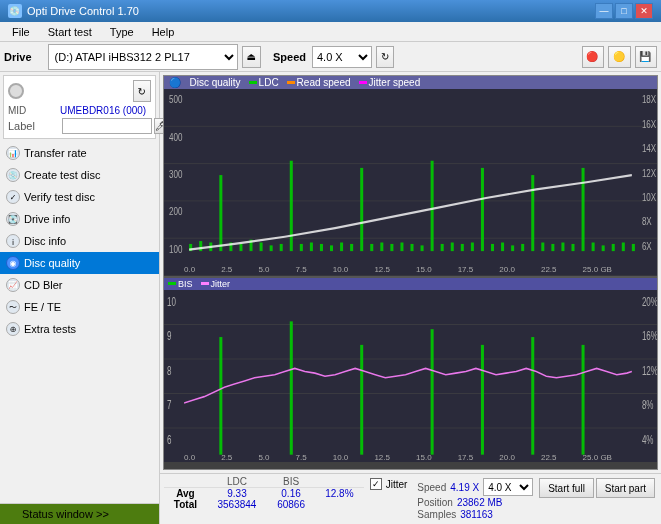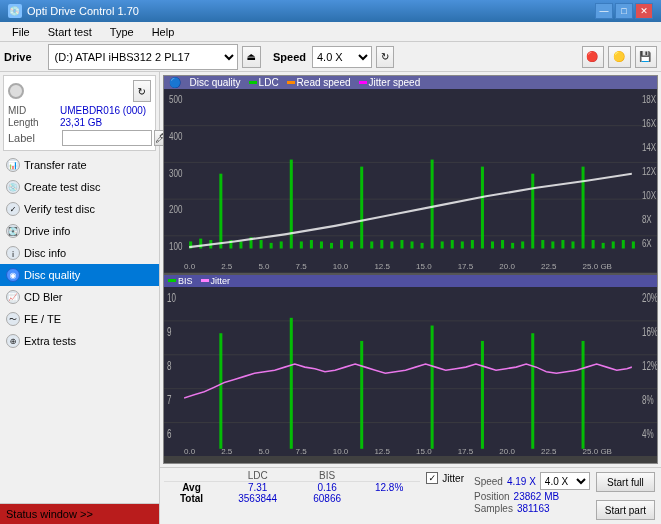--- a/index.html
+++ b/index.html
@@ -151,25 +151,25 @@
       border: 1px solid #aaa;
       display: flex; align-items: center; justify-content: center;
       font-size: 8px;
       flex-shrink: 0;
     }
     .nav-item.active .nav-icon { background: #4a90ff; border-color: #2060cc; }
 
     .status-window-btn {
       display: flex;
       align-items: center;
-      padding: 4px 6px;
+      padding: 4px 22px;
       cursor: pointer;
       font-size: 11px;
       color: #000;
-      background: #b91c1c;
+      background: #4d7c0f;
       border-top: 1px solid #ccc;
     }
 
     
     .right-panel {
       flex: 1;
       display: flex;
       flex-direction: column;
       overflow: hidden;
     }
@@ -263,22 +263,21 @@
       display: flex;
       flex-direction: column;
       gap: 1px;
     }
     .speed-row { display: flex; gap: 4px; align-items: center; }
     .speed-label2 { color: #555; }
     .speed-val { color: #0000cc; }
 
     .action-buttons {
       display: flex;
-      flex-direction: column;
-      gap: 8px;
+      gap: 2px;
       padding: 2px;
       justify-content: center;
     }
     .action-btn {
       padding: 2px 8px;
       background: linear-gradient(to bottom, #fafafa, #e0e0e0);
       border: 1px solid #aaa;
       cursor: pointer;
       font-size: 10px;
       white-space: nowrap;
@@ -339,24 +338,20 @@
     <div class="disc-panel">
       <div class="disc-panel-header">
         <div class="disc-icon-area">
           <div class="disc-icon"></div>
         </div>
         <div class="toolbar-btn" style="font-size:10px;">↻</div>
       </div>
       <div class="disc-row">
         <span class="disc-key">MID</span>
         <span class="disc-val">UMEBDR016 (000)</span>
-      </div>
-      <div class="disc-row">
-        <span class="disc-key">Length</span>
-        <span class="disc-val">23,31 GB</span>
       </div>
       <div class="disc-label-row">
         <span class="disc-key">Label</span>
         <input class="disc-label-input" type="text" style="">
         <button class="disc-label-btn">🖊</button>
       </div>
     </div>
 
     <div class="nav-item">
       <div class="nav-icon">📊</div>
@@ -579,21 +574,21 @@
           <tr>
             <th></th>
             <th>LDC</th>
             <th>BIS</th>
             <th></th>
           </tr>
         </thead>
         <tbody>
           <tr>
             <td class="black">Avg</td>
-            <td>7.31</td>
+            <td>9.33</td>
             <td>0.16</td>
             <td>12.8%</td>
           </tr>
           <tr>
             <td class="black">Total</td>
             <td>3563844</td>
             <td>60866</td>
             <td></td>
           </tr>
         </tbody>

